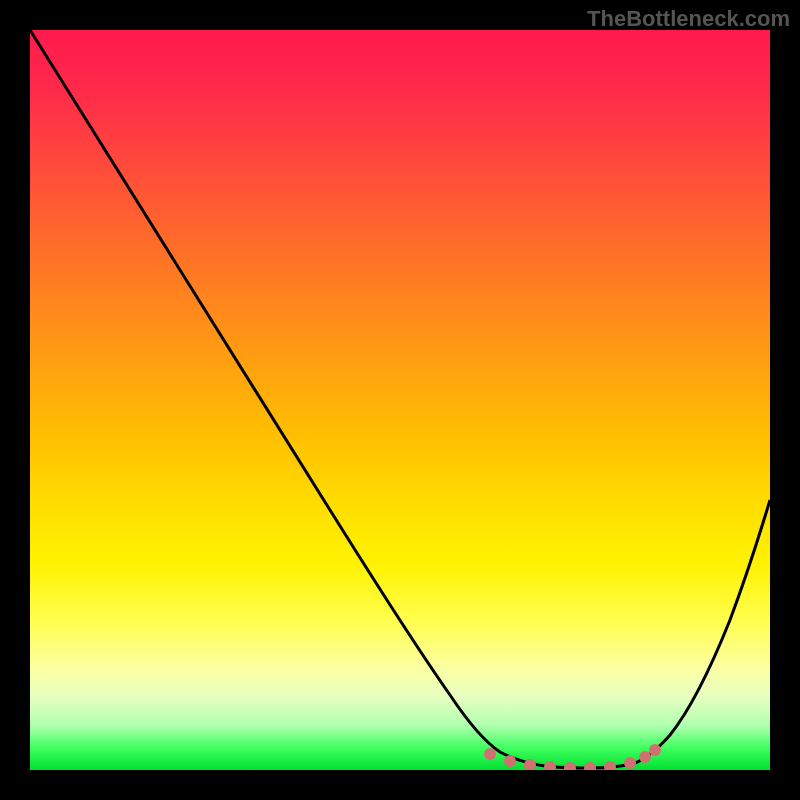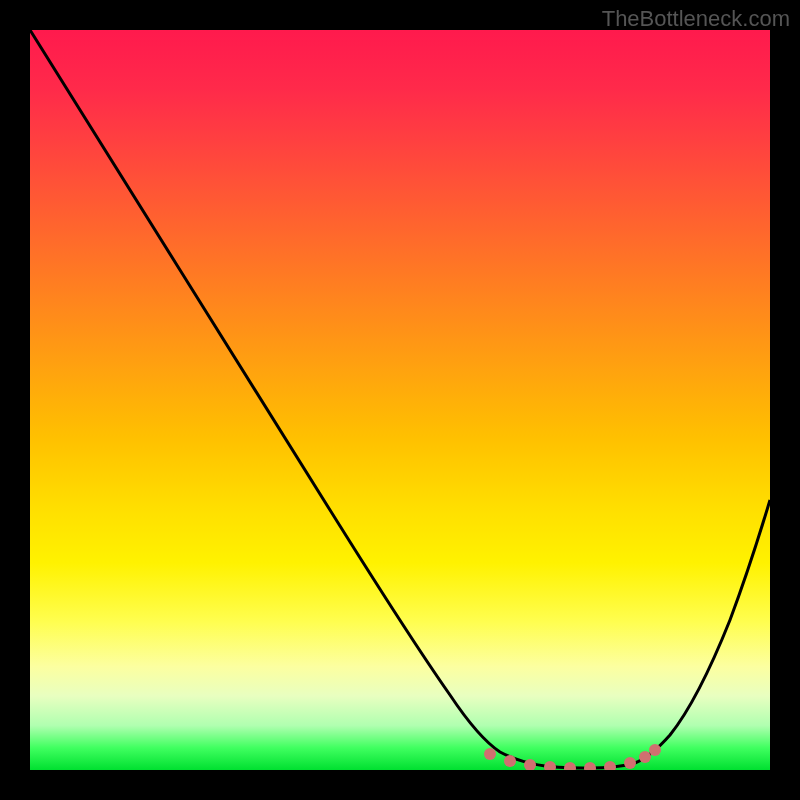--- a/index.html
+++ b/index.html
@@ -9,21 +9,21 @@
       background: #000;
       position: relative;
       font-family: Arial, sans-serif;
     }
     .watermark {
       position: absolute;
       top: 6px;
       right: 10px;
       color: #555;
       font-size: 22px;
-      font-weight: 400;
+      font-weight: 700;
       z-index: 10;
     }
     .plot-area {
       position: absolute;
       left: 30px;
       top: 30px;
       width: 740px;
       height: 740px;
       background: linear-gradient(to bottom,
         #ff1a4d 0%,

